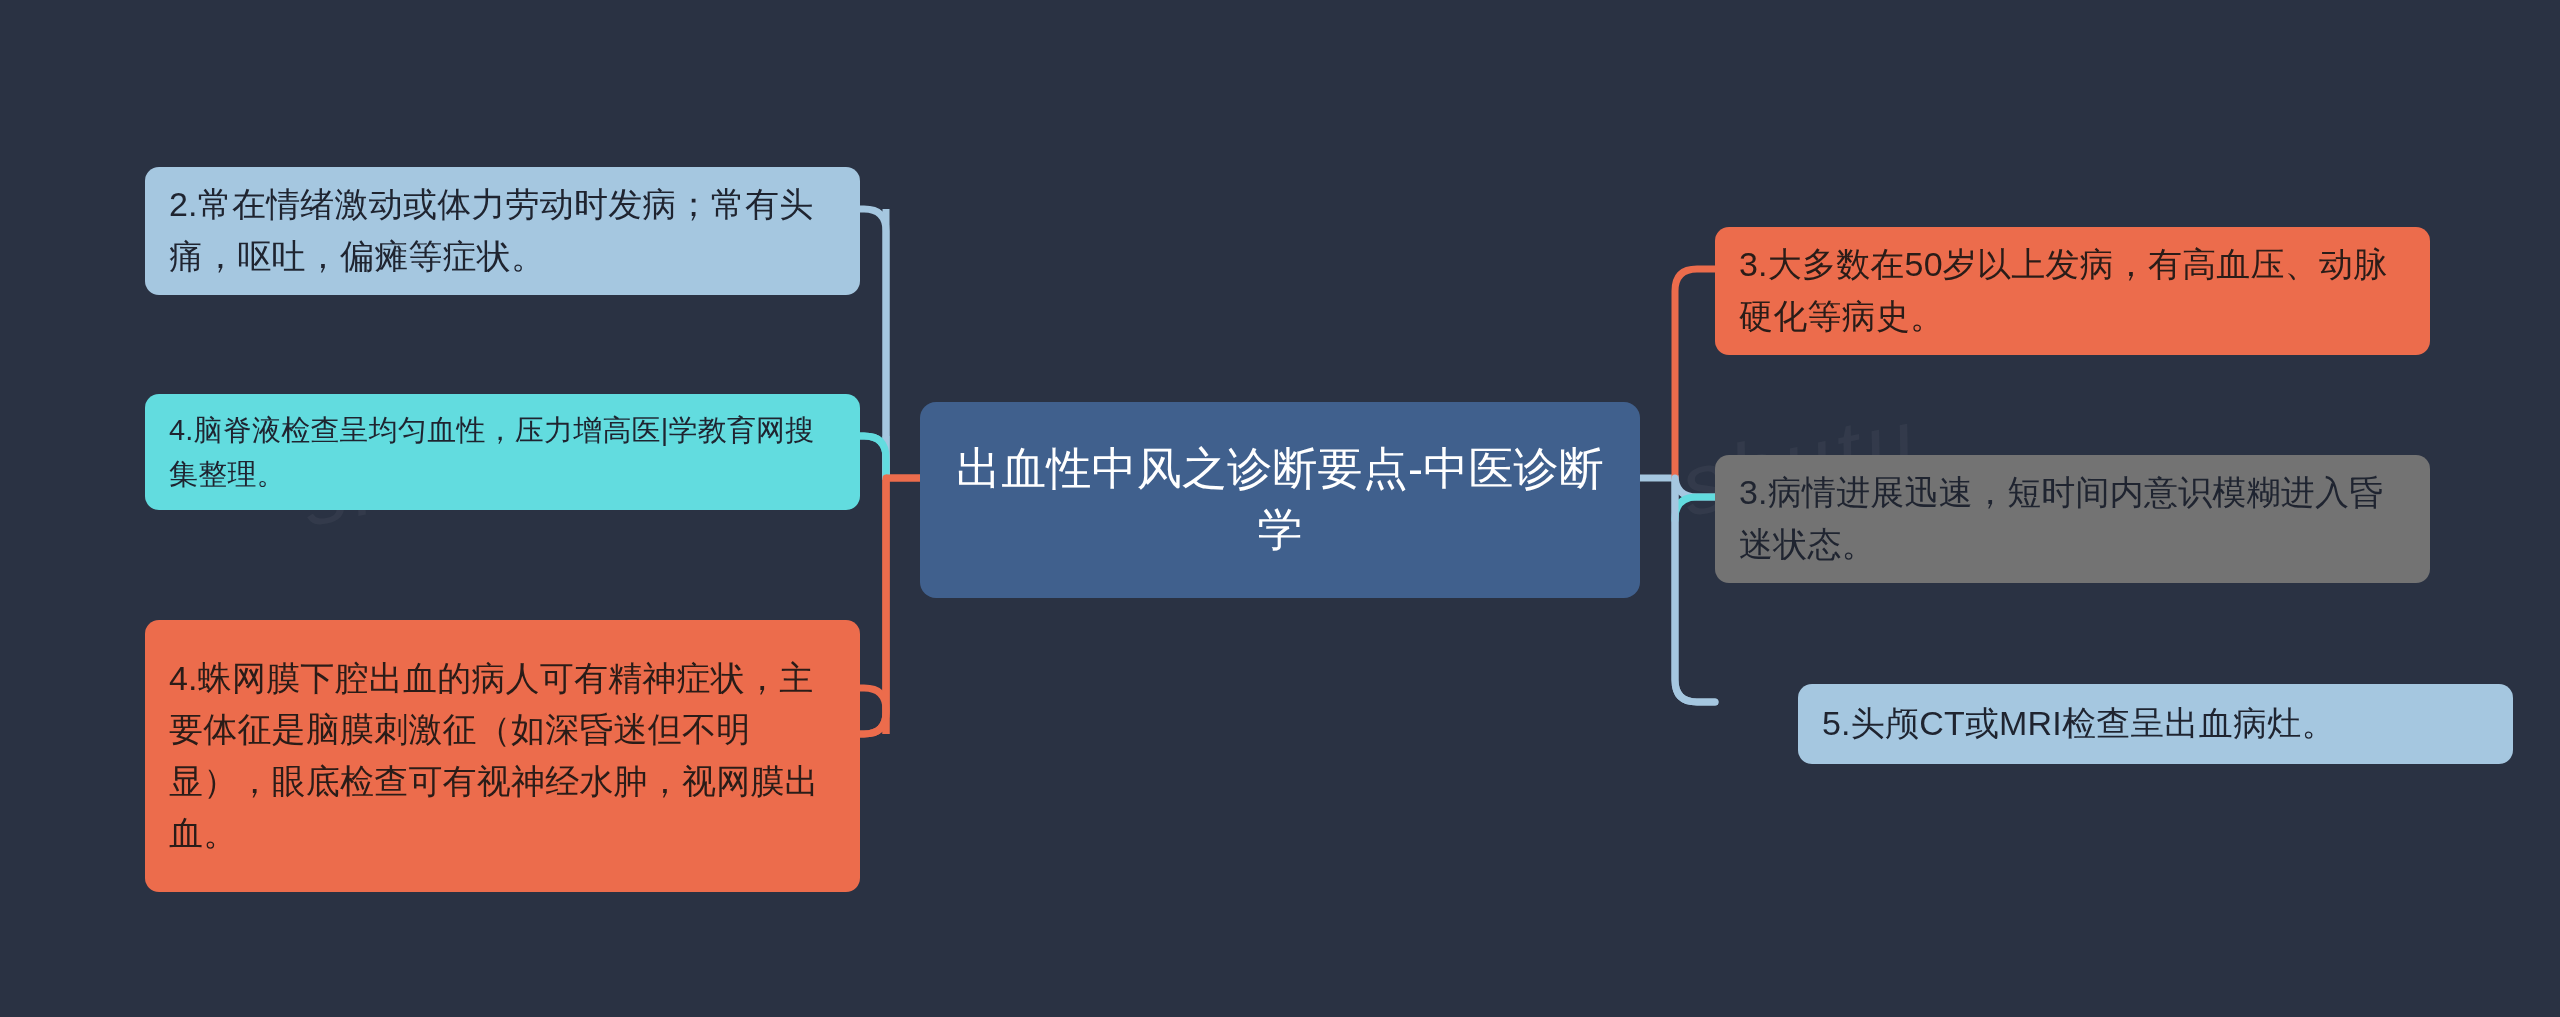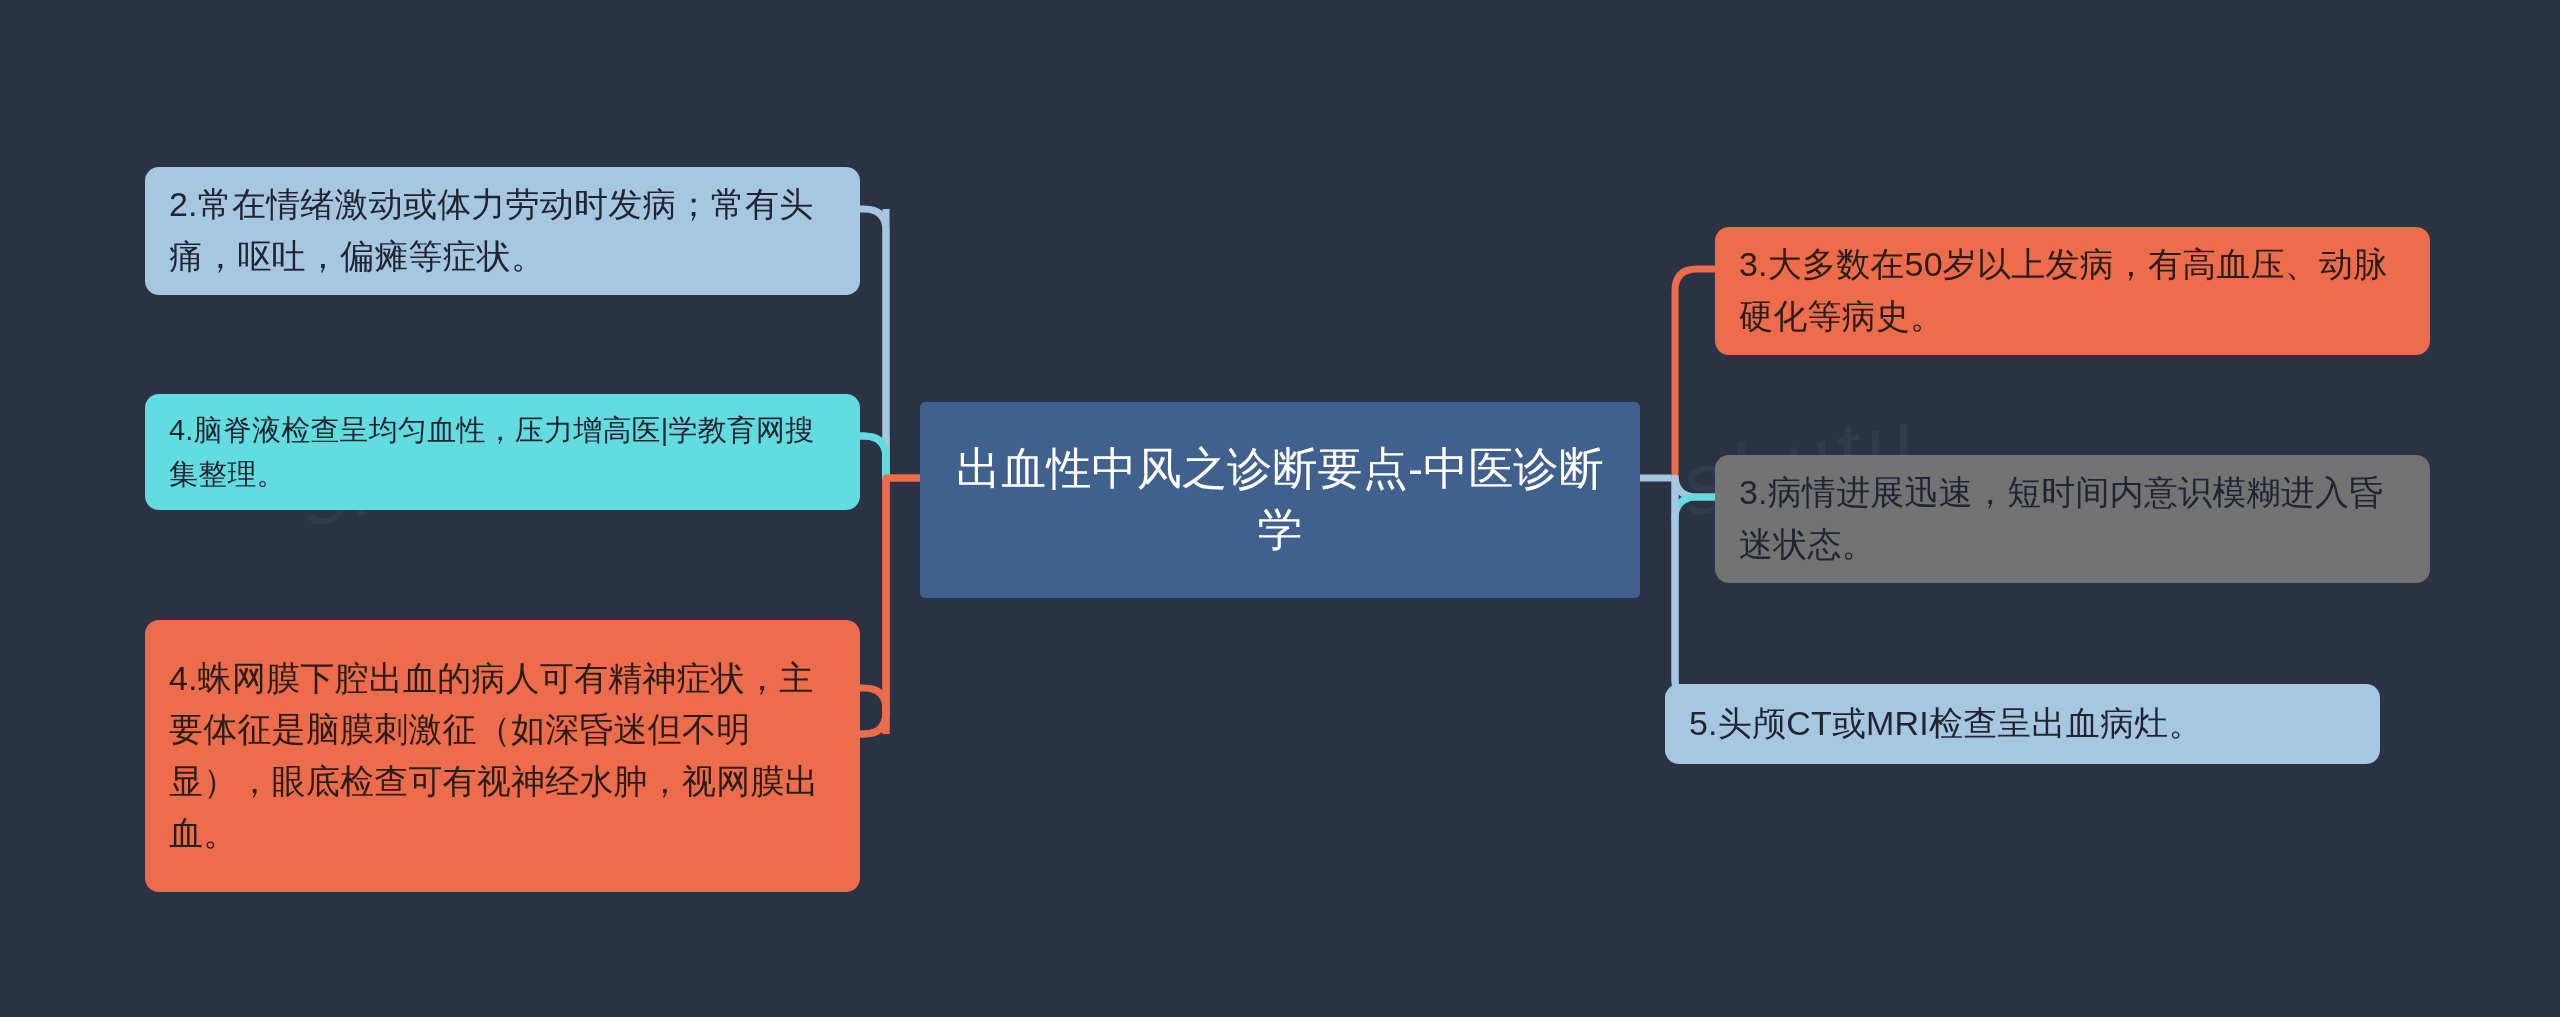--- a/index.html
+++ b/index.html
@@ -44,21 +44,21 @@
     display: block;
     width: 100%;
   }
   
   #node-center {
     left: 920px;
     top: 380px;
     width: 720px;
     height: 196px;
     background: #40608d;
-    border-radius: 5px;
+    border-radius: 16px;
     color: #ffffff;
     font-size: 45px;
     text-align: center;
     justify-content: center;
     padding: 26px 30px;
     line-height: 1.35;
   }
   #node-center .node-text { text-align: center; }
 
   
@@ -104,21 +104,21 @@
   #node-3 {
     left: 1715px;
     top: 433px;
     width: 715px;
     height: 128px;
     background: #737373;
     color: #1f2430;
     font-size: 34px;
   }
   #node-5 {
-    left: 1665px;
+    left: 1798px;
     top: 662px;
     width: 715px;
     height: 80px;
     background: #a5c7e0;
     color: #1f2430;
     font-size: 34px;
   }
 
   
   .watermark {

